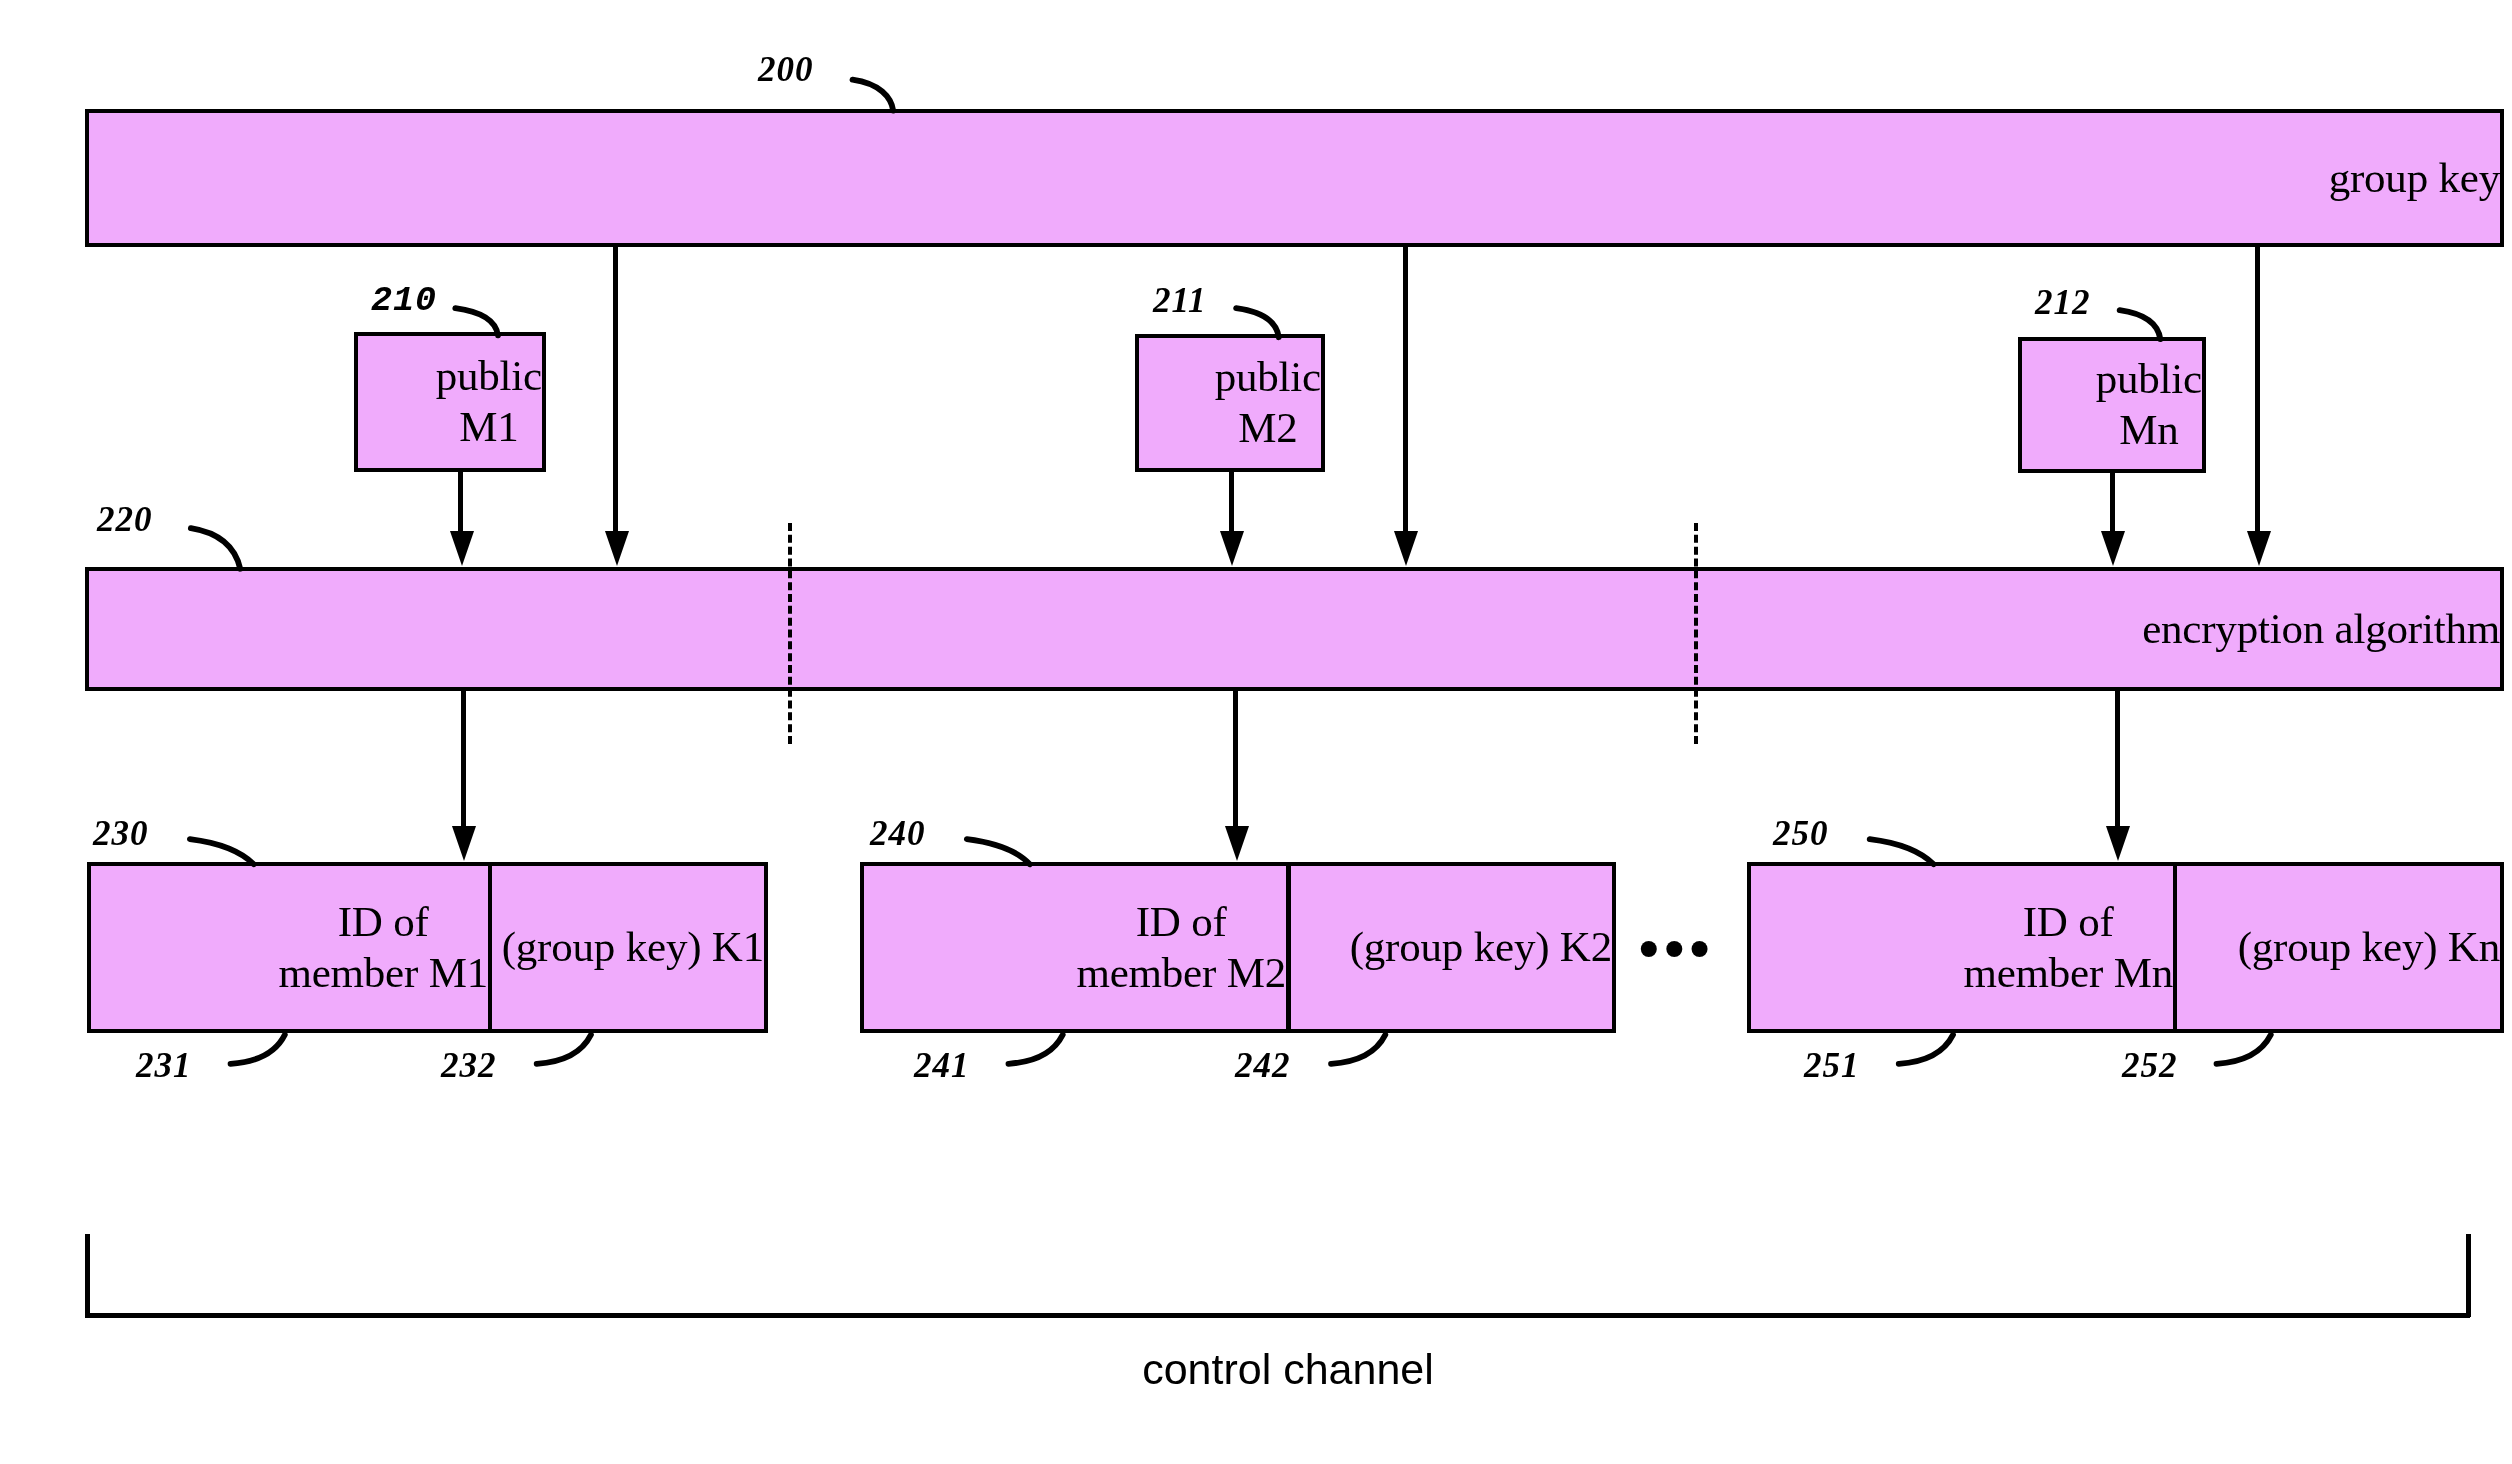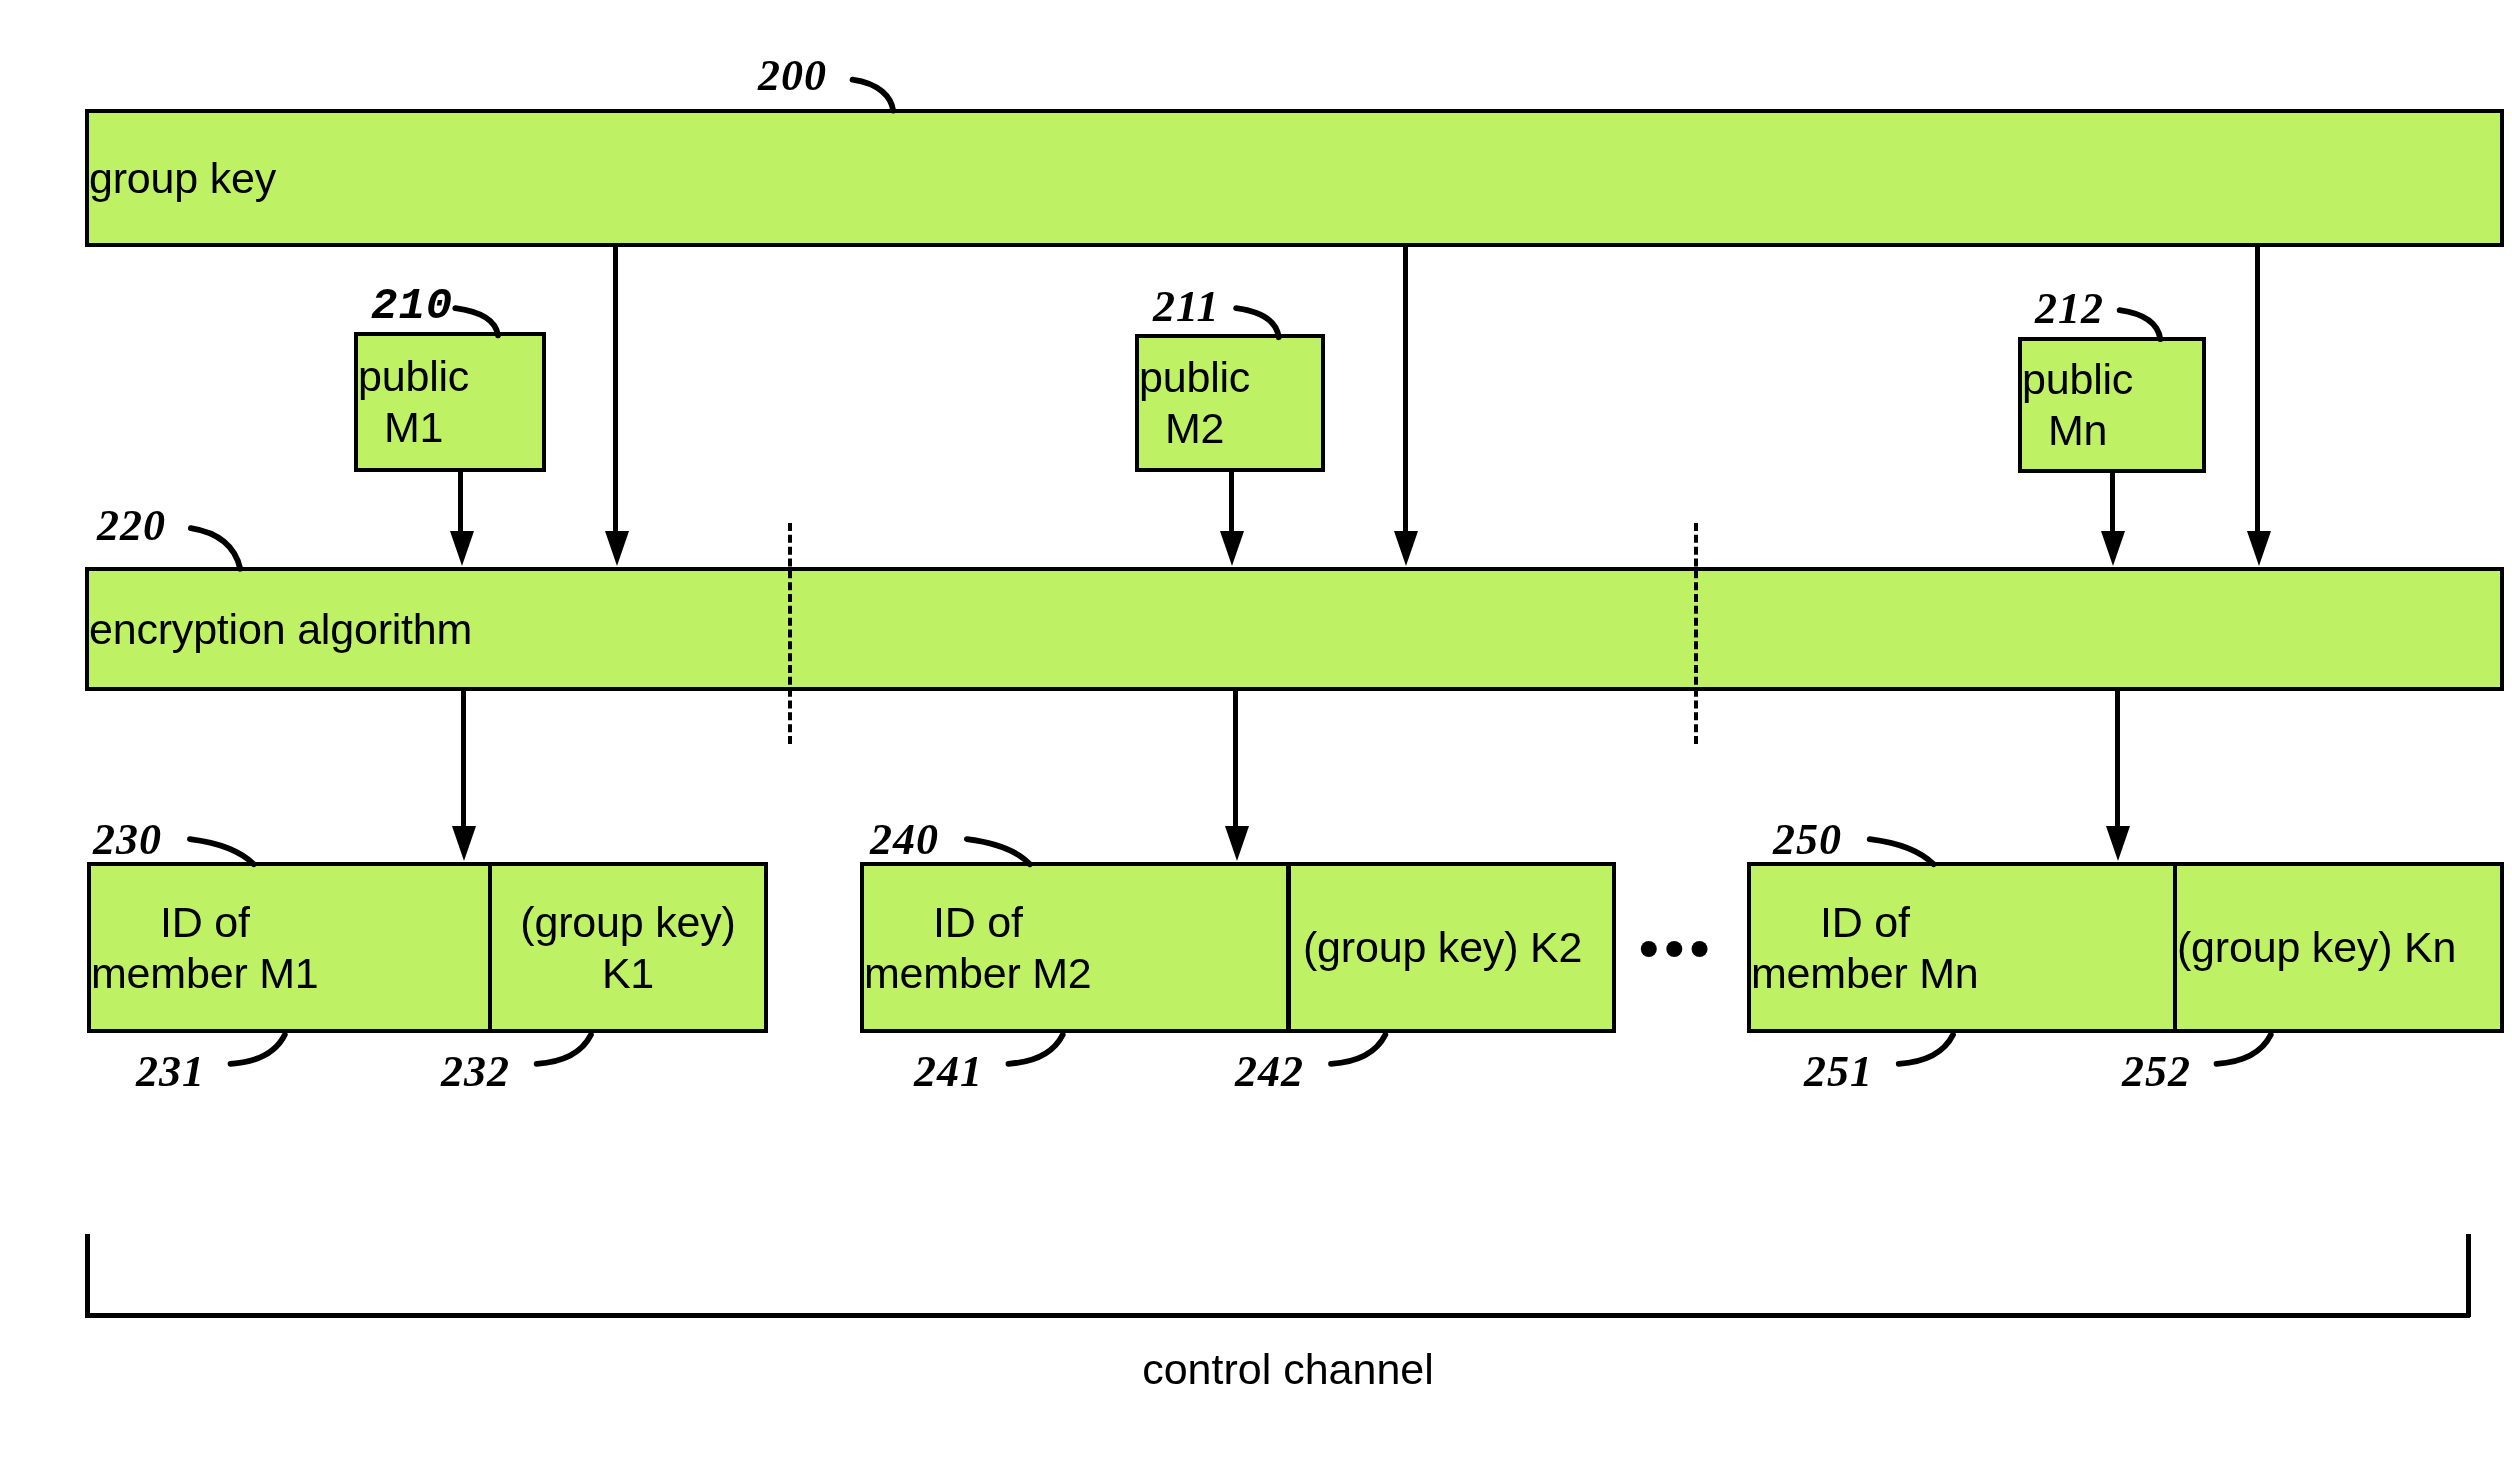--- a/index.html
+++ b/index.html
@@ -16,40 +16,41 @@
     position: relative;
     width: 2512px;
     height: 1465px;
     background: #ffffff;
     overflow: hidden;
   }
   
   .box {
     position: absolute;
     border: 4.8px solid #000;
-    background: #bef264;
+    background: #f0abfc;
     box-sizing: border-box;
     display: flex;
     align-items: center;
-    justify-content: flex-start;
+    justify-content: flex-end;
     text-align: center;
+    font-family: Liberation Serif, serif;
   }
   .box-label {
     font-size: 43px;
     line-height: 1.18;
     letter-spacing: -0.2px;
     white-space: pre-line;
     color: #000;
   }
   .ref {
     position: absolute;
     font-family: "Liberation Serif", "DejaVu Serif", serif;
     font-style: italic;
     font-weight: bold;
-    font-size: 44px;
+    font-size: 35px;
     letter-spacing: 1px;
     color: #000;
     white-space: nowrap;
   }
   .vline {
     position: absolute;
     width: 4.8px;
     background: #000;
   }
   .hline {

